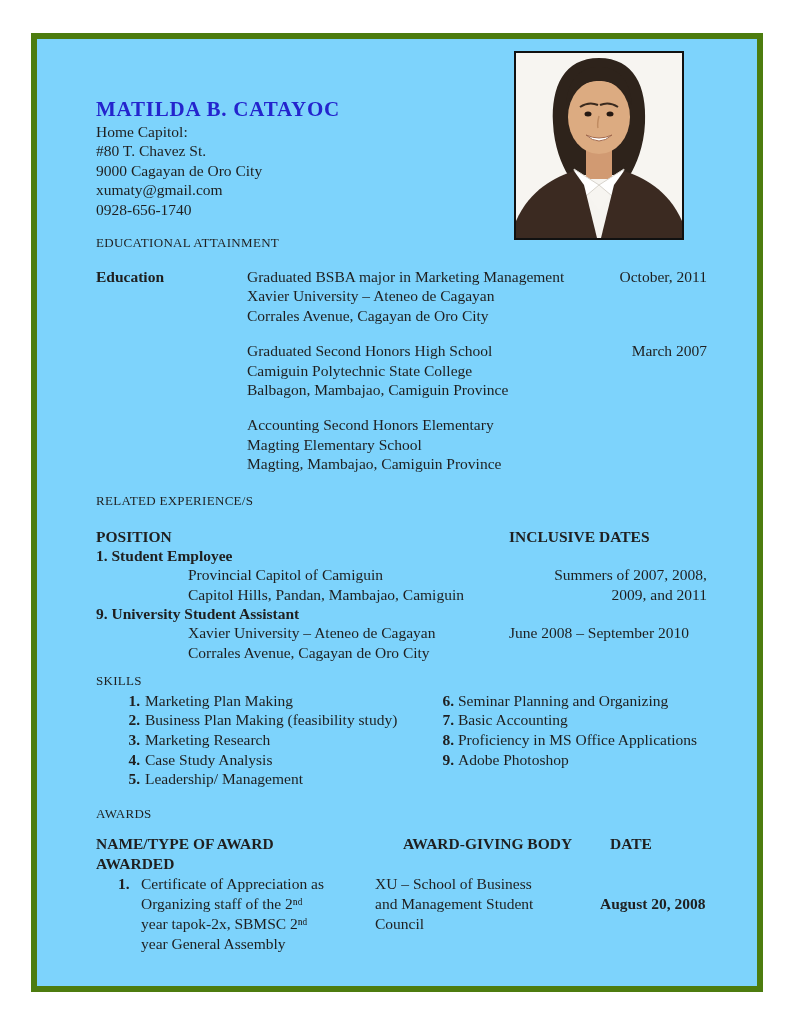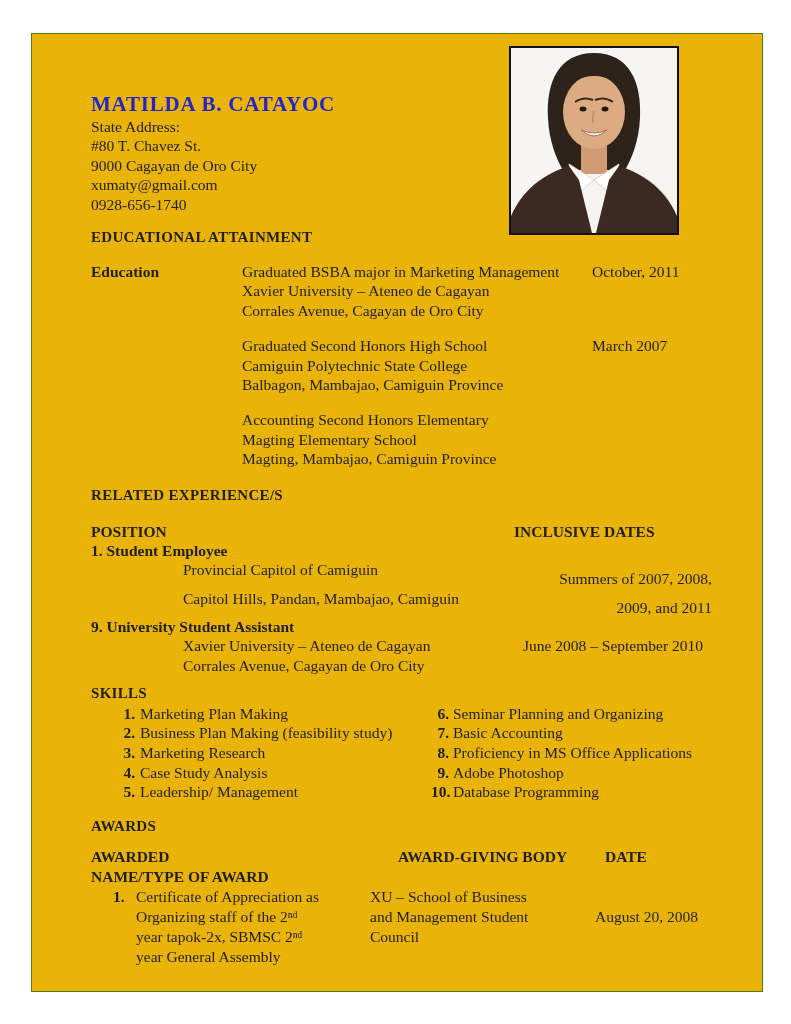--- a/index.html
+++ b/index.html
@@ -8,22 +8,22 @@
     background: #ffffff;
     font-family: "Liberation Serif", "DejaVu Serif", serif;
     color: #1f1f1f;
     position: relative;
     overflow: hidden;
   }
   .page {
     position: absolute;
     left: 31px; top: 33px;
     width: 732px; height: 959px;
-    border: 1px solid #4d7c0f;
-    background: #eab308;
+    border: 6px solid #4d7c0f;
+    background: #7dd3fc;
   }
   .photo {
     position: absolute;
     left: 477px; top: 12px;
     width: 170px; height: 189px;
     border: 2px solid #111111;
     overflow: hidden;
   }
   .photo svg { display: block; width: 100%; height: 100%; }
   .content {
@@ -35,60 +35,60 @@
   .name {
     margin-top: 58px;
     font-size: 21px;
     line-height: 25px;
     font-weight: bold;
     color: #2424cd;
     letter-spacing: 0.8px;
   }
   .contact div { font-size: 15.5px; line-height: 19.4px; }
   h2.section {
-    font-size: 15px;
+    font-size: 13px;
     line-height: 21px;
-    font-weight: bold;
+    font-weight: normal;
     letter-spacing: 0.3px;
   }
   .heading-edu { margin-top: 13px; }
   .edu { margin-top: 14px; }
   .edu-entry { display: flex; margin-bottom: 16px; }
   .edu-label { flex: none; width: 151px; font-weight: bold; }
   .edu-mid { flex: 1; }
-  .edu-date { flex: none; width: 120px; }
+  .edu-date { flex: none; width: 120px; text-align: right; }
   .heading-exp { margin-top: 0; }
   .exp-header { display: flex; margin-top: 16px; font-weight: bold; }
   .exp-header .pos { flex: 1; }
   .exp-header .dates { flex: none; width: 198px; text-align: left; }
   .exp-title { font-weight: bold; line-height: 19.3px; }
   .exp-row { display: flex; line-height: 19.3px; gap: 20px; }
   .exp-detail { flex: 1; padding-left: 92px; }
-  .exp-date { flex: none; width: 198px; text-align: center; }
-  .exp-date.align-right { text-align: right; margin-top: 9px; }
+  .exp-date { flex: none; width: 198px; }
+  .exp-date.align-right { text-align: right; }
   .heading-skills { margin-top: 8px; }
   .skills-cols { display: flex; margin-top: 0; }
   .skills-col { line-height: 19.6px; }
   .skills-col.left { width: 340px; padding-left: 24px; }
   .skills-col.right { flex: 1; }
   .skill-row { display: flex; }
   .skill-row .num { flex: none; font-weight: bold; text-align: right; }
   .skills-col.left .num { width: 20px; margin-right: 5px; }
   .skills-col.right .num { width: 18px; margin-right: 4px; }
   .heading-awards { margin-top: 14px; }
   .awards-header { display: flex; margin-top: 10px; font-weight: bold; line-height: 20px; }
   .ah-col1 { flex: none; width: 279px; }
   .ah-col2 { flex: none; width: 225px; text-align: center; }
   .ah-col3 { flex: 1; padding-left: 10px; }
   .award-row { display: flex; line-height: 20px; }
   .aw-col1 { flex: none; width: 279px; padding-left: 22px; display: flex; }
   .aw-col1 .num { flex: none; width: 23px; font-weight: bold; }
   .aw-col2 { flex: none; width: 225px; }
   .aw-col3 { flex: 1; }
-  .aw-col3 .date { margin-top: 20px; }
+  .aw-col3 .date { margin-top: 20px; font-weight: bold; }
 </style>
 </head>
 <body>
 
 <div class="page">
 
   <div class="photo">
     <svg viewBox="0 0 166 185" xmlns="http://www.w3.org/2000/svg">
       <rect x="0" y="0" width="166" height="185" fill="#f7f5f1"></rect>
       <path d="M83,5 C48,5 35,34 37,70 C38,94 46,112 52,122 L114,122 C120,112 128,94 129,70 C131,34 118,5 83,5 Z" fill="#2e231b"></path>
@@ -107,21 +107,21 @@
       <path d="M0,185 L0,168 C14,136 40,124 58,118 L68,132 L81,185 Z" fill="#3b2a21"></path>
       <path d="M166,185 L166,168 C152,136 126,124 108,118 L98,132 L85,185 Z" fill="#3b2a21"></path>
     </svg>
   </div>
 
   <div class="content">
 
     <div class="name">MATILDA B. CATAYOC</div>
 
     <div class="contact">
-      <div>State Address:</div>
+      <div>Home Capitol:</div>
       <div>#80 T. Chavez St.</div>
       <div>9000 Cagayan de Oro City</div>
       <div>xumaty@gmail.com</div>
       <div>0928-656-1740</div>
     </div>
 
     <h2 class="section heading-edu">EDUCATIONAL ATTAINMENT</h2>
 
     <div class="edu">
       <div class="edu-entry">
@@ -215,33 +215,29 @@
           <span>Basic Accounting</span>
         </div>
         <div class="skill-row">
           <span class="num">8.</span>
           <span>Proficiency in MS Office Applications</span>
         </div>
         <div class="skill-row">
           <span class="num">9.</span>
           <span>Adobe Photoshop</span>
         </div>
-        <div class="skill-row">
-          <span class="num">10.</span>
-          <span>Database Programming</span>
-        </div>
       </div>
     </div>
 
     <h2 class="section heading-awards">AWARDS</h2>
 
     <div class="awards-header">
       <div class="ah-col1">
+        <div>NAME/TYPE OF AWARD</div>
         <div>AWARDED</div>
-        <div>NAME/TYPE OF AWARD</div>
       </div>
       <div class="ah-col2">AWARD-GIVING BODY</div>
       <div class="ah-col3">DATE</div>
     </div>
 
     <div class="award-row">
       <div class="aw-col1">
         <span class="num">1.</span>
         <div>
           <div>Certificate of Appreciation as</div>

